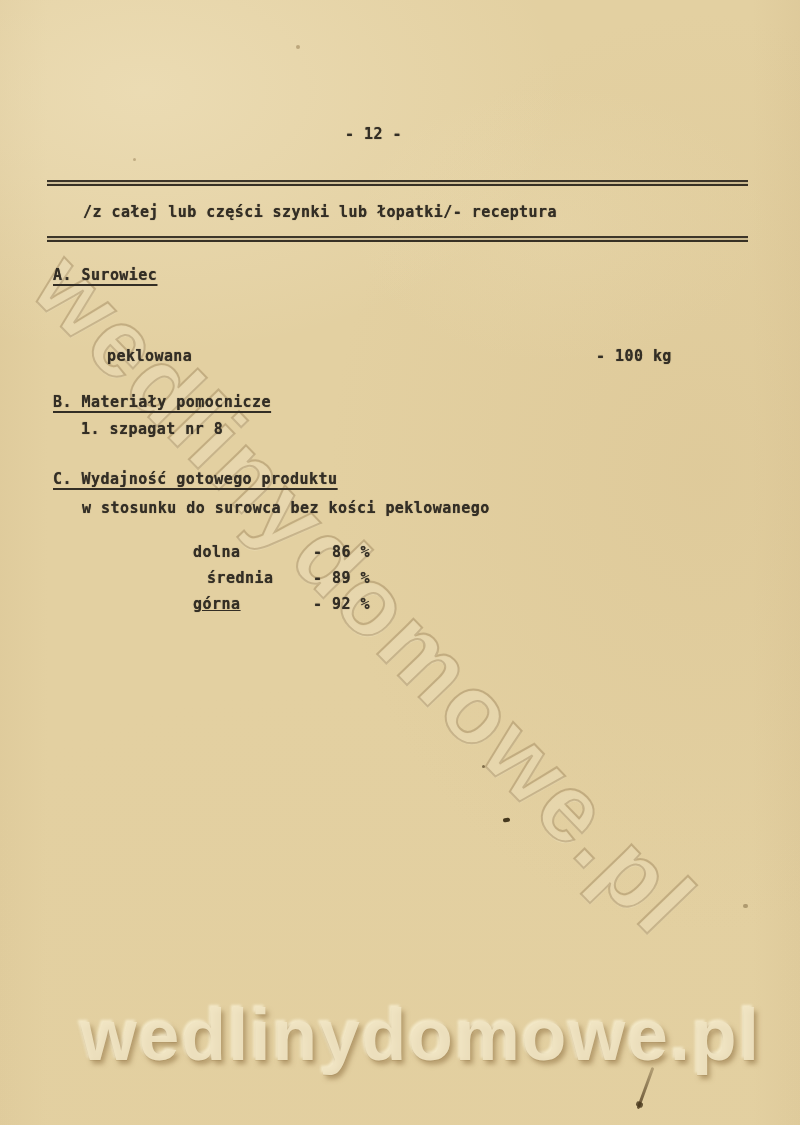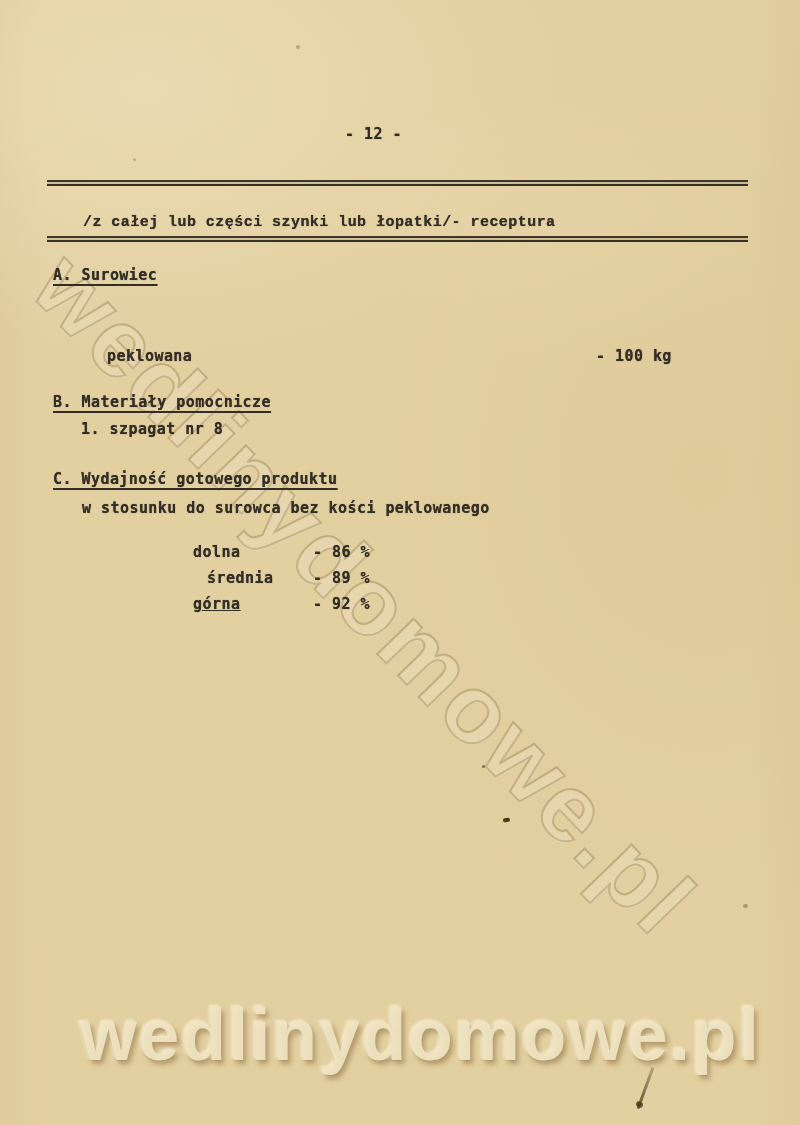--- a/index.html
+++ b/index.html
@@ -90,21 +90,21 @@
 
 <div class="page">
 
   <div class="wm-diag">wedlinydomowe.pl</div>
 
   <div class="tw" style="left:345px;top:126px;">- 12 -</div>
 
   <div class="rule" style="top:180px;"></div>
   <div class="rule" style="top:236px;"></div>
 
-  <div class="tw" style="left:83px;top:214px;font-family:Liberation Mono, monospace;">/z całej lub części szynki lub łopatki/- receptura</div>
+  <div class="tw" style="left:83px;top:204px;">/z całej lub części szynki lub łopatki/- receptura</div>
 
   <div class="tw tw-u" style="left:53px;top:267px;">A. Surowiec</div>
   <div class="tw" style="left:107px;top:348px;">peklowana</div>
   <div class="tw" style="left:596px;top:348px;">- 100 kg</div>
 
   <div class="tw tw-u" style="left:53px;top:394px;">B. Materiały pomocnicze</div>
   <div class="tw" style="left:81px;top:421px;">1. szpagat nr 8</div>
 
   <div class="tw tw-u" style="left:53px;top:471px;">C. Wydajność gotowego produktu</div>
   <div class="tw" style="left:82px;top:500px;">w stosunku do surowca bez kości peklowanego</div>

